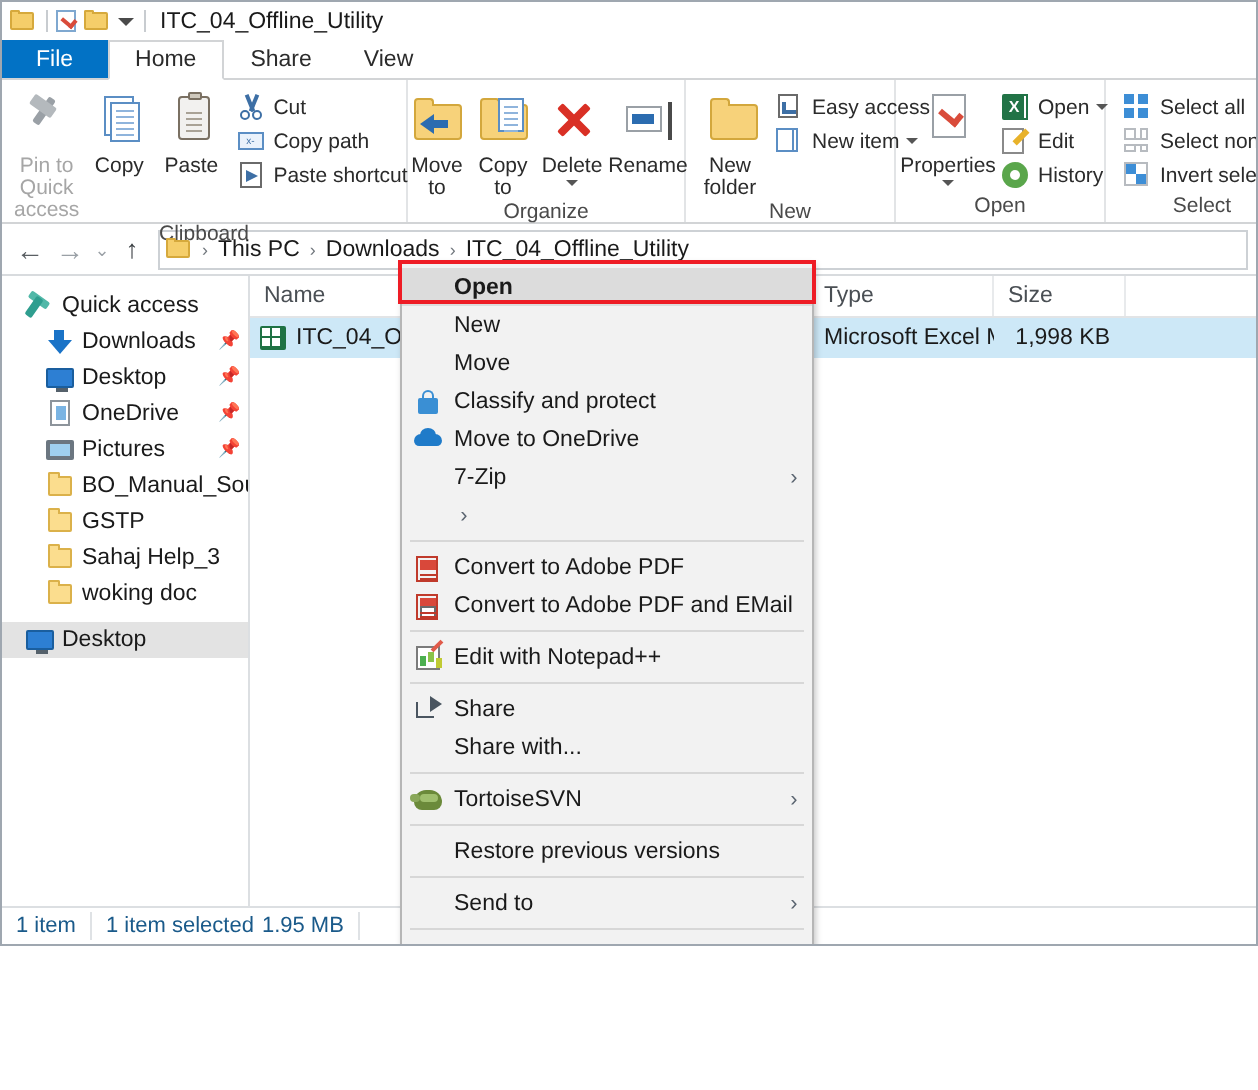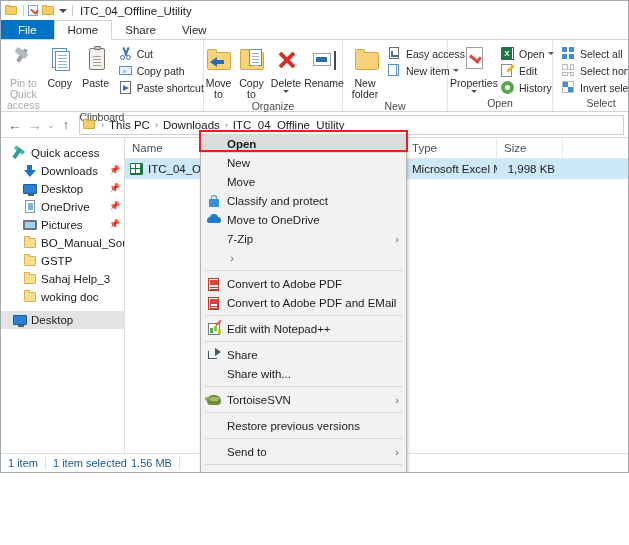--- a/index.html
+++ b/index.html
@@ -1515,17 +1515,17 @@
 
   </div>
 
   <div id="openhighlight"></div>
 
   <div id="statusbar">
     <div class="status-seg">1 item</div>
     <div class="status-seg last">
       <span>1 item selected</span>
       <span style="width:4px;display:inline-block"></span>
-      <span>1.56 MB</span>
+      <span>1.95 MB</span>
     </div>
   </div>
 
 </div>
 
 </body></html>

